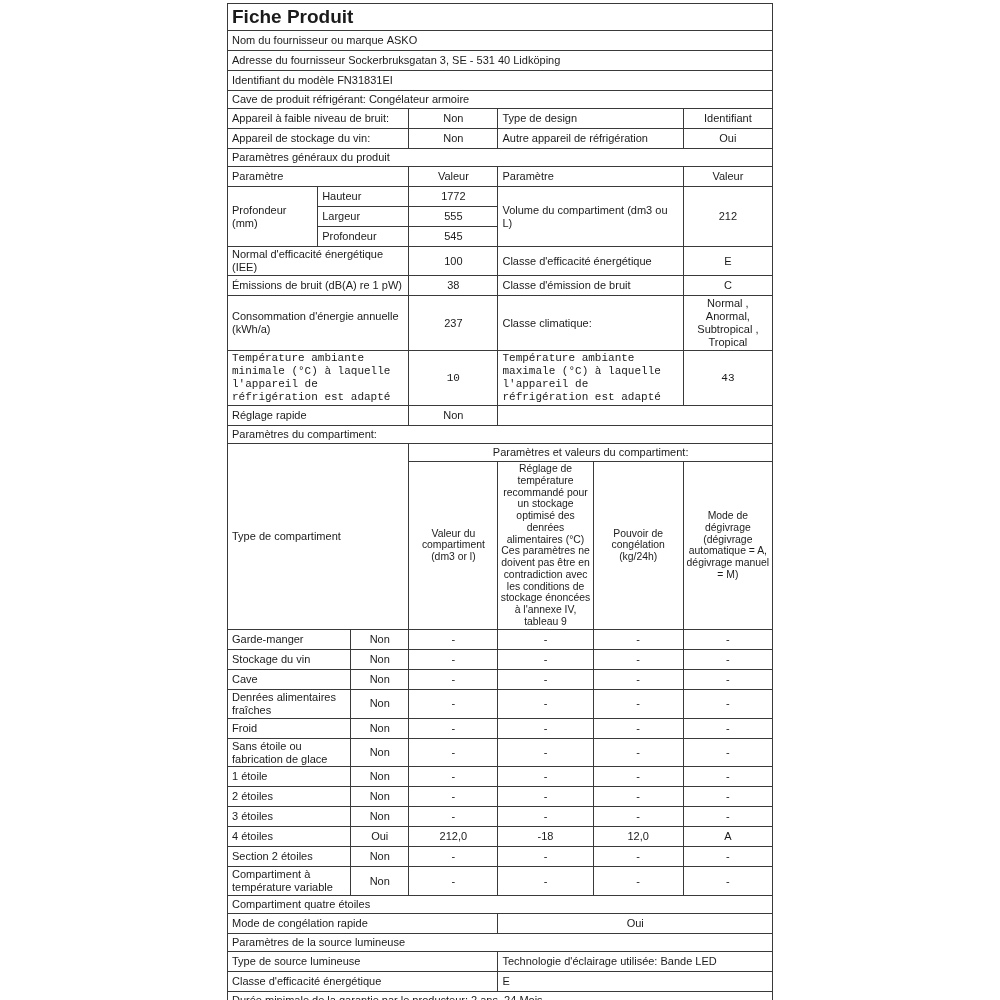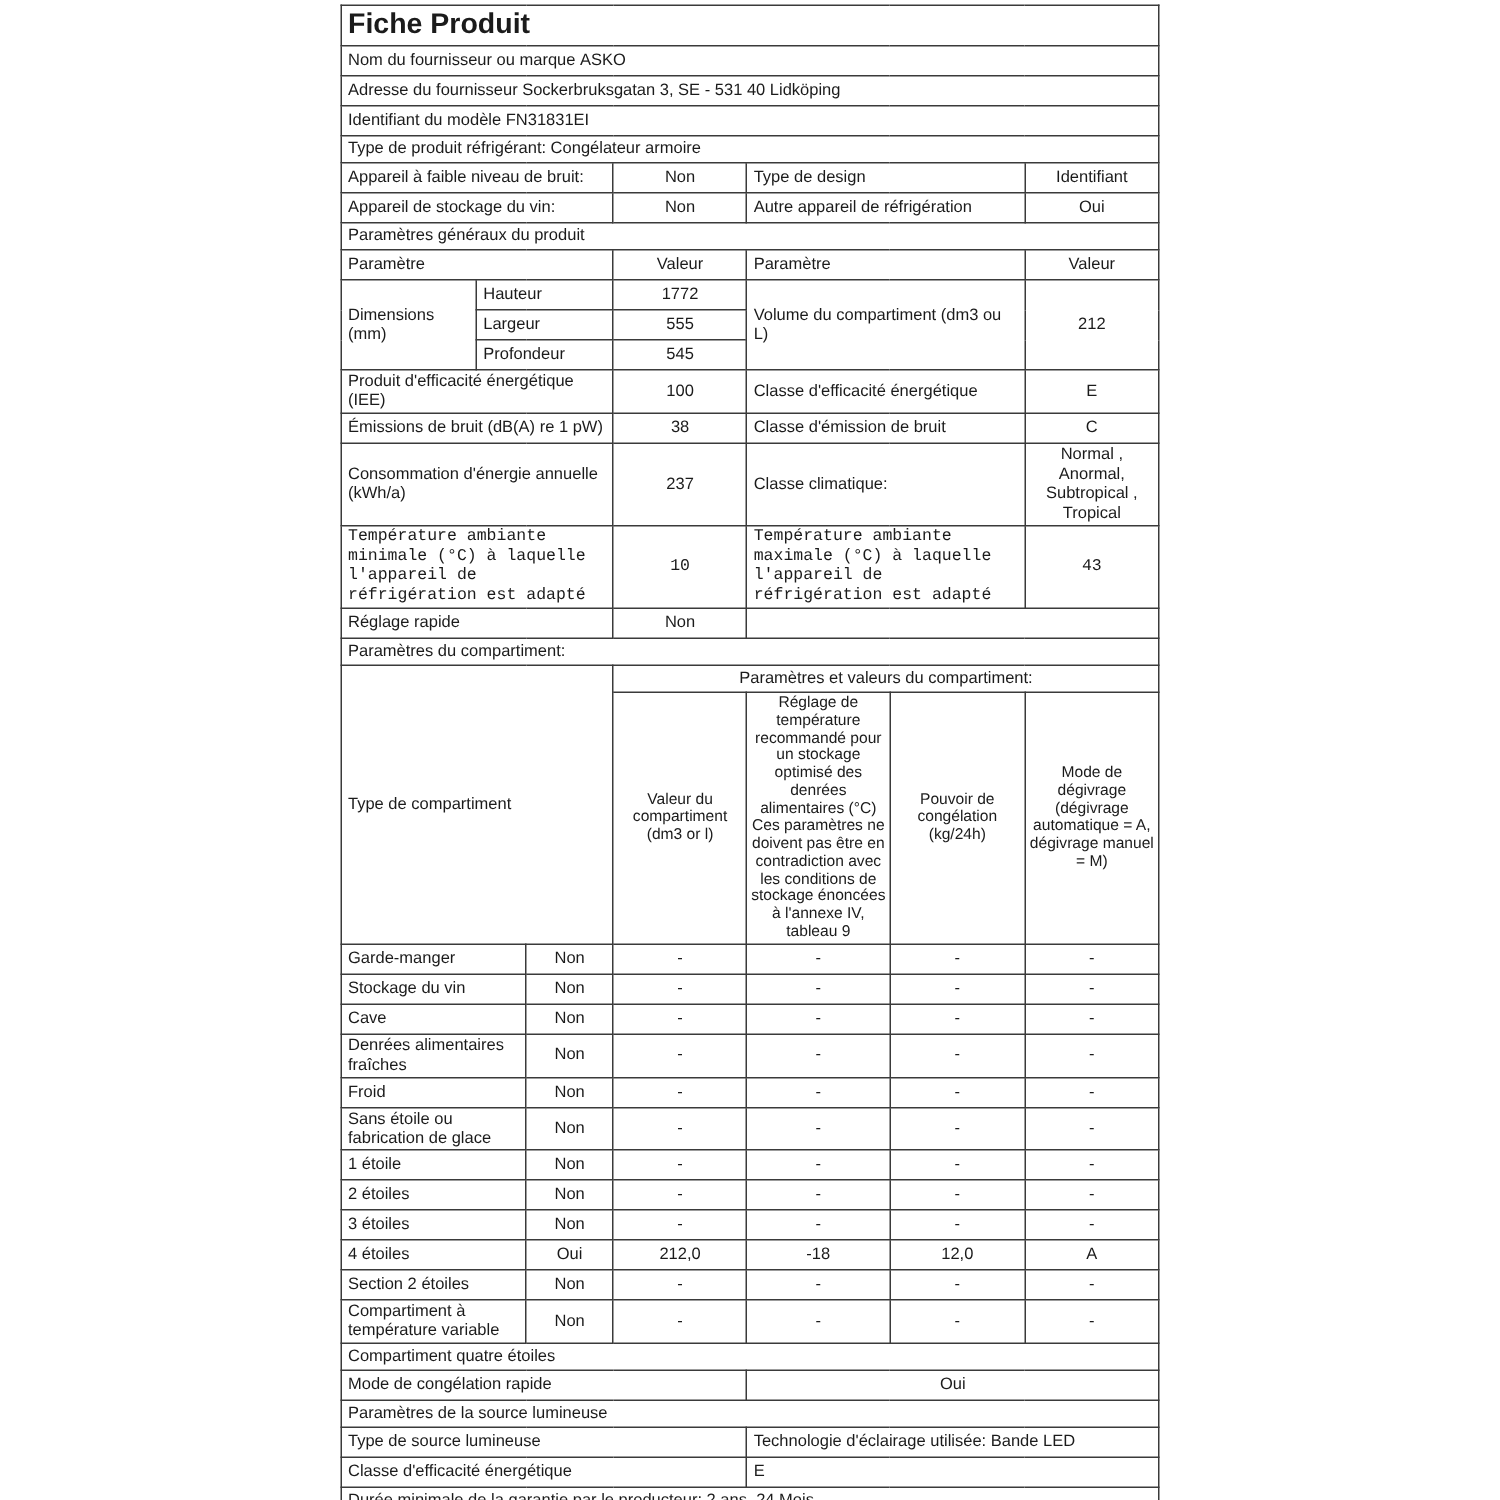--- a/index.html
+++ b/index.html
@@ -47,21 +47,21 @@
       <tr class="h20">
         <td colspan="7"><span class="b">Nom du fournisseur ou marque</span><span class="lblsp">ASKO</span></td>
       </tr>
       <tr class="h20">
         <td colspan="7"><span class="b">Adresse du fournisseur</span><span class="lblsp">Sockerbruksgatan 3, SE - 531 40 Lidköping</span></td>
       </tr>
       <tr class="h20">
         <td colspan="7"><span class="b">Identifiant du modèle</span><span class="lblsp">FN31831EI</span></td>
       </tr>
       <tr class="h18">
-        <td colspan="7"><span class="b">Type de produit réfrigérant:</span><span class="b lblsp">Congélateur armoire</span></td>
+        <td colspan="7"><span class="b">Cave de produit réfrigérant:</span><span class="b lblsp">Congélateur armoire</span></td>
       </tr>
 
       <tr class="h20">
         <td colspan="3">Appareil à faible niveau de bruit:</td>
         <td class="c">Non</td>
         <td colspan="2">Type de design</td>
         <td class="c">Identifiant</td>
       </tr>
       <tr class="h20">
         <td colspan="3">Appareil de stockage du vin:</td>
@@ -74,37 +74,37 @@
         <td colspan="7" class="b">Paramètres généraux du produit</td>
       </tr>
       <tr class="h20">
         <td colspan="3">Paramètre</td>
         <td class="c">Valeur</td>
         <td colspan="2">Paramètre</td>
         <td class="c">Valeur</td>
       </tr>
 
       <tr class="h20">
-        <td rowspan="3">Dimensions (mm)</td>
+        <td rowspan="3">Profondeur (mm)</td>
         <td colspan="2">Hauteur</td>
         <td class="c">1772</td>
         <td colspan="2" rowspan="3">Volume du compartiment (dm3 ou L)</td>
         <td class="c" rowspan="3">212</td>
       </tr>
       <tr class="h20">
         <td colspan="2">Largeur</td>
         <td class="c">555</td>
       </tr>
       <tr class="h20">
         <td colspan="2">Profondeur</td>
         <td class="c">545</td>
       </tr>
 
       <tr class="h20">
-        <td colspan="3">Produit d'efficacité énergétique (IEE)</td>
+        <td colspan="3">Normal d'efficacité énergétique (IEE)</td>
         <td class="c">100</td>
         <td colspan="2">Classe d'efficacité énergétique</td>
         <td class="c">E</td>
       </tr>
       <tr class="h20">
         <td colspan="3">Émissions de bruit (dB(A) re 1 pW)</td>
         <td class="c">38</td>
         <td colspan="2">Classe d'émission de bruit</td>
         <td class="c">C</td>
       </tr>

